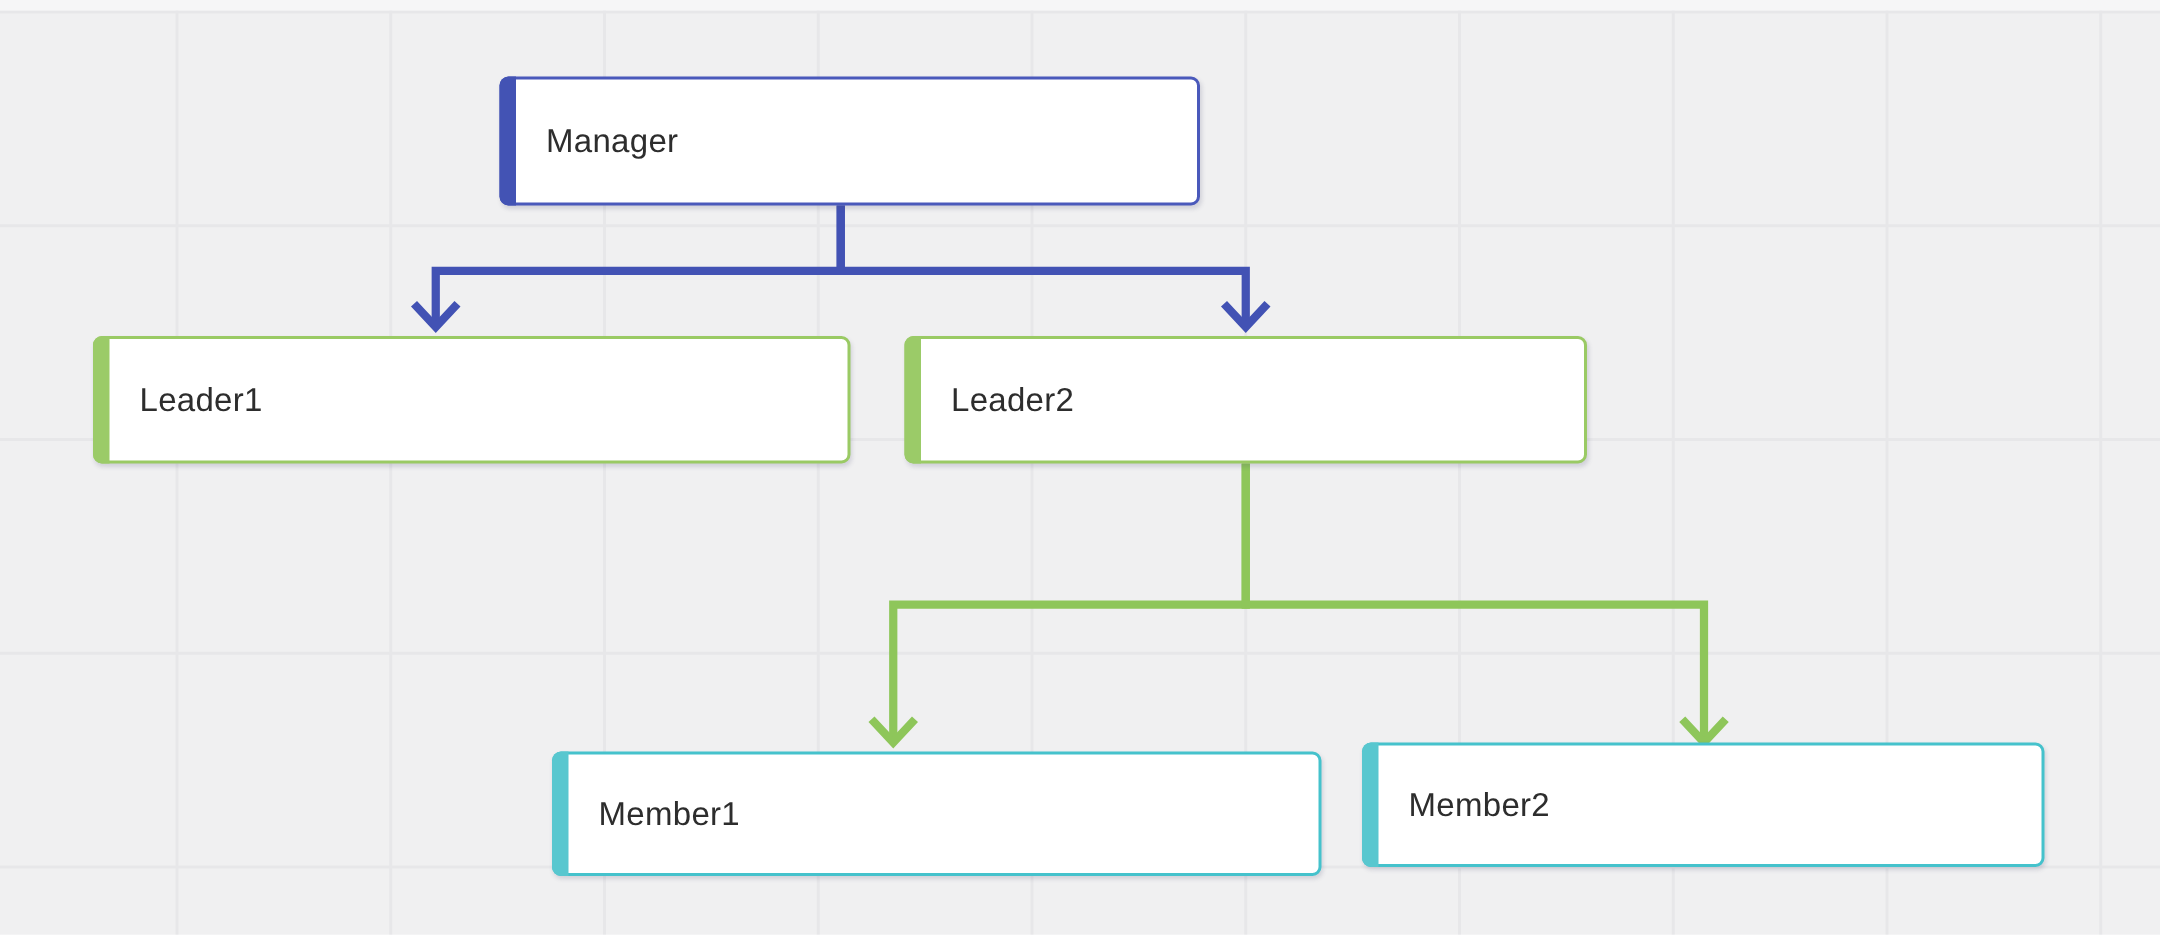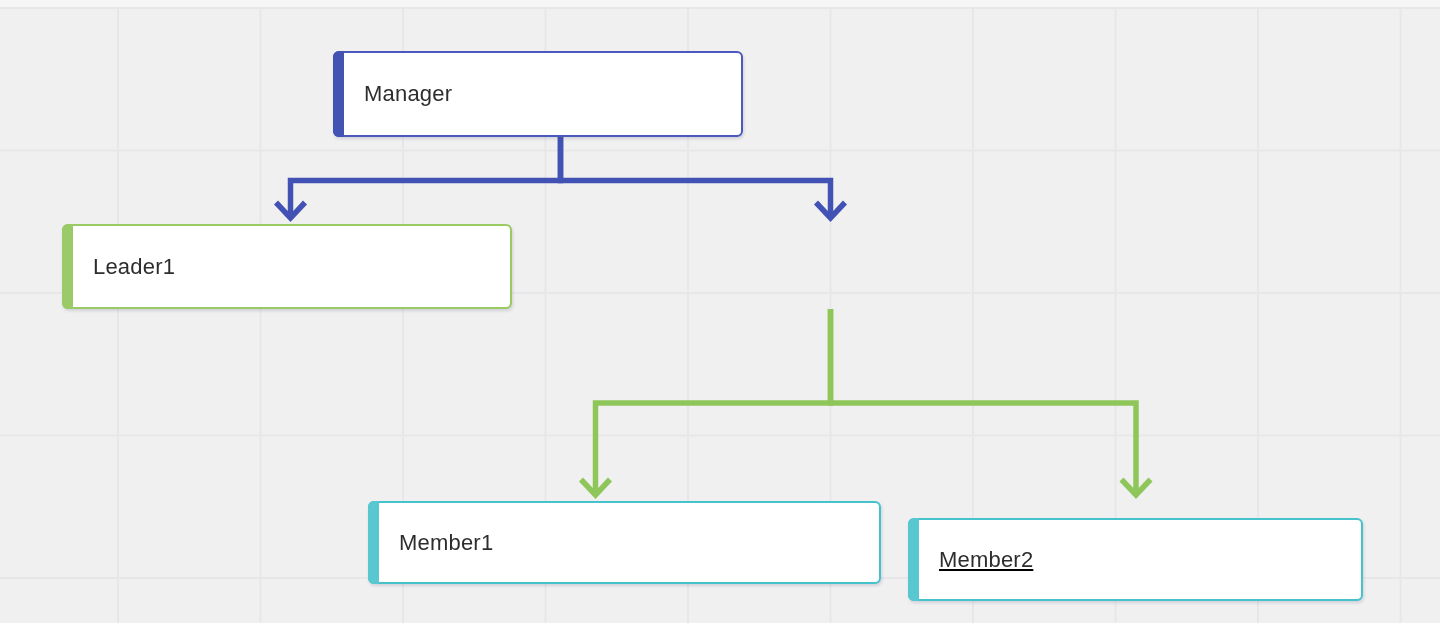--- a/index.html
+++ b/index.html
@@ -71,34 +71,38 @@
     <g stroke="#8ec65a">
       <path d="M830.5 309 L830.5 403 L595.5 403 L595.5 492"></path>
       <path d="M581 479.5 L595.5 495 L610 479.5"></path>
     </g>
     <g stroke="#8ec65a">
       <path d="M830.5 309 L830.5 403 L1136 403 L1136 492"></path>
       <path d="M1121.5 479.5 L1136 495 L1150.5 479.5"></path>
     </g>
   </svg>
 
-  <div class="node indigo" style="left:333px;top:51px;width:410px;height:86px;">
+  <div class="node indigo" style="left:333px;top:51px;width:467px;height:86px;">
     <span class="accent"></span>
     <span class="label">Manager</span>
   </div>
 
-  <div class="node green" style="left:62px;top:224px;width:450px;height:85px;">
+  <div class="node green" style="left:62px;top:224px;width:505px;height:85px;">
     <span class="accent"></span>
     <span class="label">Leader1</span>
   </div>
 
+  <div class="node green" style="left:603px;top:224px;width:455px;height:85px;">
+    <span class="accent"></span>
+    <span class="label">Leader2</span>
+  </div>
 
   <div class="node teal" style="left:368px;top:501px;width:513px;height:83px;">
     <span class="accent"></span>
     <span class="label">Member1</span>
   </div>
 
-  <div class="node teal" style="left:908px;top:518px;width:455px;height:83px;text-decoration:underline;">
+  <div class="node teal" style="left:908px;top:495px;width:455px;height:83px;">
     <span class="accent"></span>
     <span class="label">Member2</span>
   </div>
 
 </div>
 
 </body></html>

